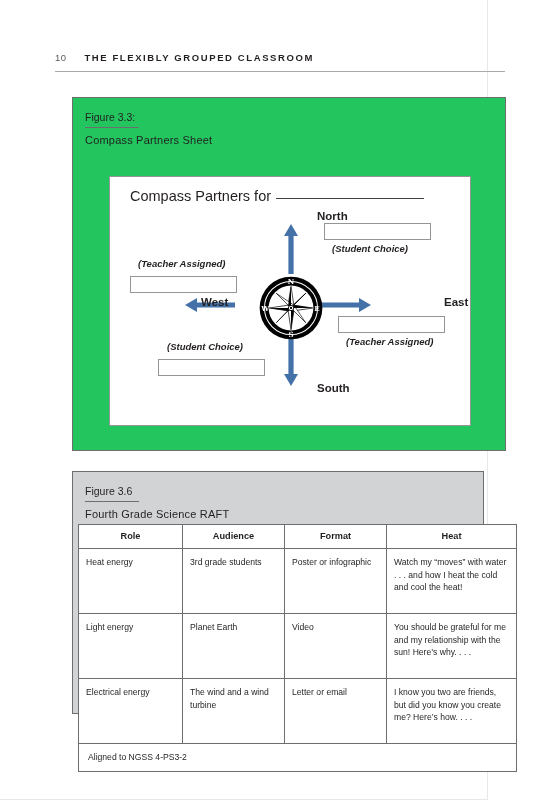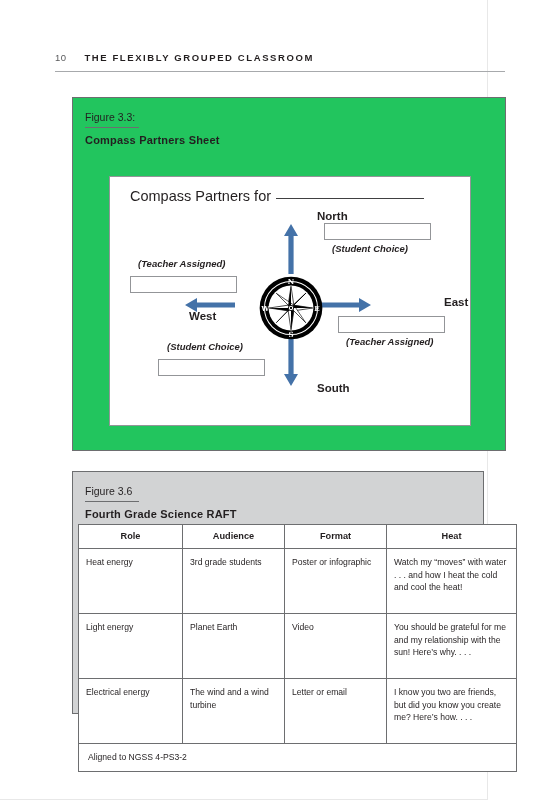--- a/index.html
+++ b/index.html
@@ -73,21 +73,21 @@
     padding: 9px 0 0 12px;
   }
   .fig-rule {
     width: 54px;
     height: 1px;
     background: #6d6e70;
     margin: 2px 0 0 12px;
   }
   .fig-title {
     font-size: 11px;
-    font-weight: bold;
+    font-weight: normal;
     letter-spacing: 0.2px;
     padding: 6px 8px 0 12px;
   }
 
   
   #figure-33 {
     left: 72px;
     top: 97px;
     width: 434px;
     height: 354px;
@@ -140,21 +140,21 @@
   .dir-label {
     position: absolute;
     font-size: 11.5px;
     font-weight: bold;
     color: #231f20;
     white-space: nowrap;
     padding-left: 44px;
   }
   .dir-north { left: 163px; top: 33px; }
   .dir-south { left: 163px; top: 205px; }
-  .dir-west  { left: 35px;  top: 119px; margin-top: 14px; }
+  .dir-west  { left: 47px;  top: 119px; }
   .dir-east  { left: 290px; top: 119px; }
 
   .blank-box {
     position: absolute;
     background: #ffffff;
     border: 1px solid #939598;
     box-sizing: border-box;
     height: 17px;
   }
   .caption {

